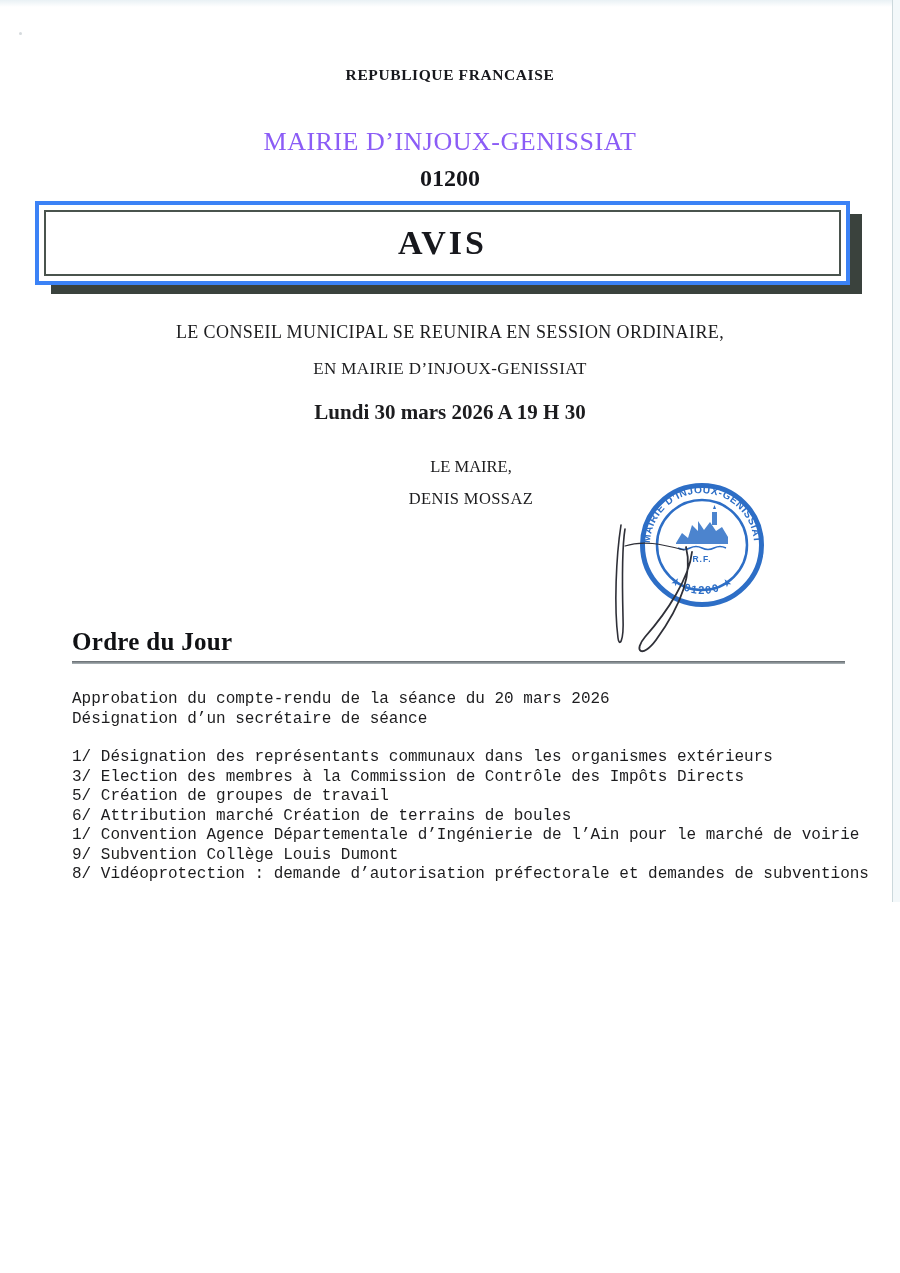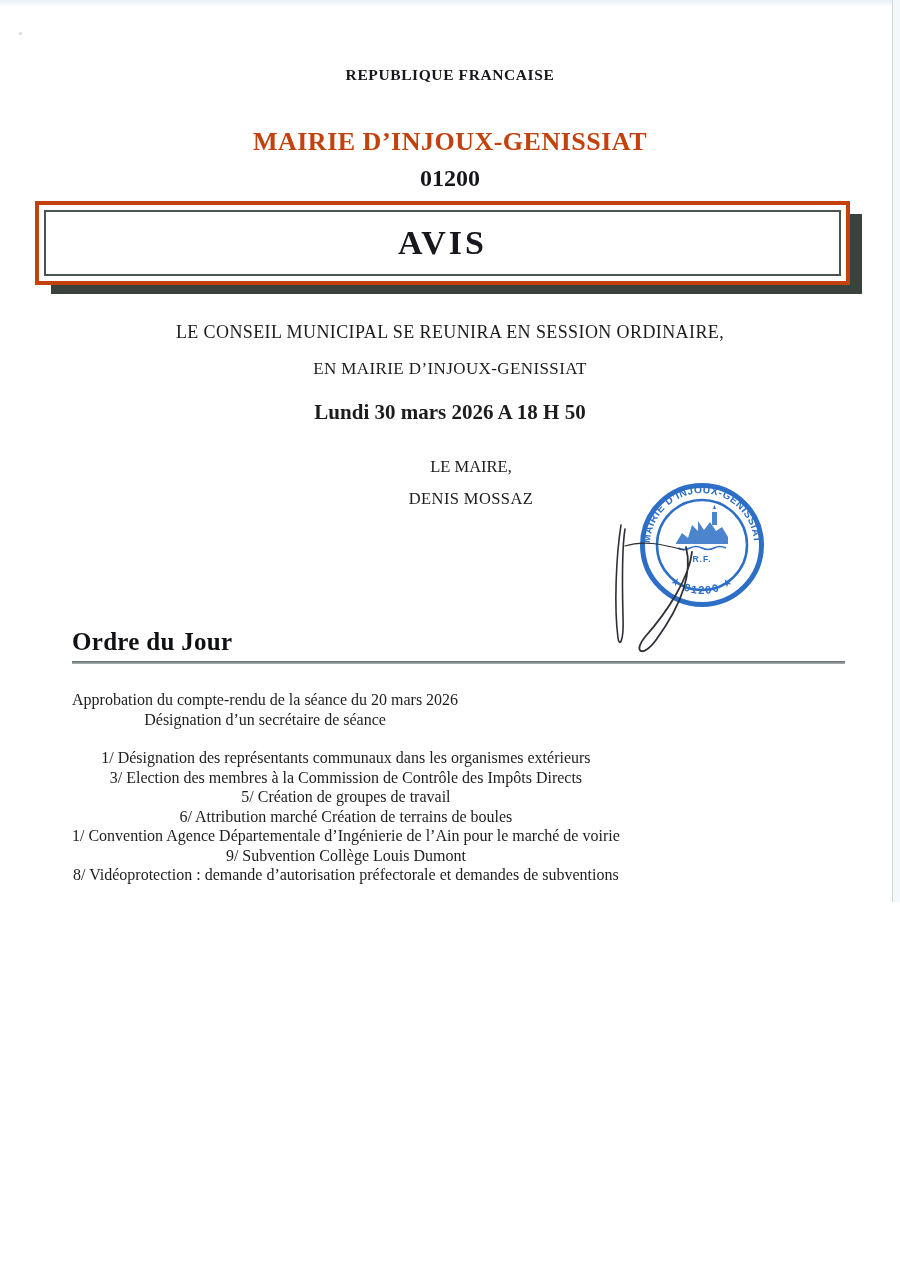--- a/index.html
+++ b/index.html
@@ -15,26 +15,26 @@
   .edge-strip { position:absolute; right:0; top:0; width:7px; height:1273px;
     background:#f3f8fa; }
   .edge-line { position:absolute; left:892px; top:0; width:1px; height:1273px;
     background:#ccd8dc; }
   .speck { position:absolute; left:19px; top:32px; width:3px; height:3px;
     background:#b9c2c6; border-radius:50%; opacity:.6; }
 
   .center-line { position:absolute; left:0; right:0; text-align:center; white-space:nowrap; }
 
   .republic { top:66px; font-size:15.5px; font-weight:bold; letter-spacing:.6px; color:#17181d; }
-  .mairie   { top:127px; font-size:26px; font-weight:bold; letter-spacing:.5px; color:#c2410c; }
+  .mairie   { top:127px; font-size:26px; font-weight:normal; letter-spacing:.5px; color:#8b5cf6; }
   .postal   { top:165px; font-size:24px; font-weight:bold; color:#15161b;text-align:center; }
 
   .avis-box {
     position:absolute; left:35px; top:201px; width:815px; height:84px;
-    border:4px solid #c2410c; background:#fff;
+    border:4px solid #3b82f6; background:#fff;
     box-shadow:14px 11px 0 -2px #3a423d;
   }
   .avis-inner {
     position:absolute; left:5px; top:5px; right:5px; bottom:5px;
     border:2px solid #4a544e; display:flex; align-items:center; justify-content:center;
   }
   .avis-text { font-size:34px; font-weight:bold; letter-spacing:3px; color:#17181d; }
 
   .session1 { top:322px; font-size:18px; letter-spacing:.4px; }
   .session2 { top:359px; font-size:17px; letter-spacing:.4px; }
@@ -44,22 +44,22 @@
   .maire-name { top:489px; font-size:16.5px; letter-spacing:.4px; transform:translateX(21px); }
 
   .stamp-svg { position:absolute; left:638px; top:481px; width:128px; height:128px; }
   .signature-svg { position:absolute; left:598px; top:512px; width:135px; height:175px; }
 
   .agenda-heading { position:absolute; left:72px; top:628px; font-size:25px;
     font-weight:bold; color:#101114; letter-spacing:.3px; }
   .agenda-rule { position:absolute; left:72px; top:661px; width:773px; height:3px;
     background:linear-gradient(#62686c,#aeb6ba); }
 
-  .sans { font-family:Liberation Serif, serif; font-size:16px;
-    line-height:19.5px; color:#1d1d1f;text-align:center; }
+  .sans { font-family:Liberation Mono, monospace; font-size:16px;
+    line-height:19.5px; color:#1d1d1f; }
   .preamble { position:absolute; left:72px; top:690px; }
   .items    { position:absolute; left:72px; top:748px; }
   .closing  { position:absolute; left:72px; top:962px; }
 </style>
 </head>
 <body>
 
 <div class="page">
 
   <div class="top-tint"></div>
@@ -72,21 +72,21 @@
   <div class="center-line postal">01200</div>
 
   <div class="avis-box">
     <div class="avis-inner">
       <span class="avis-text">AVIS</span>
     </div>
   </div>
 
   <div class="center-line session1">LE CONSEIL MUNICIPAL SE REUNIRA EN SESSION ORDINAIRE,</div>
   <div class="center-line session2">EN MAIRIE D’INJOUX-GENISSIAT</div>
-  <div class="center-line datetime">Lundi 30 mars 2026 A 18 H 50</div>
+  <div class="center-line datetime">Lundi 30 mars 2026 A 19 H 30</div>
 
   <div class="center-line maire-role">LE MAIRE,</div>
   <div class="center-line maire-name">DENIS MOSSAZ</div>
 
   <svg class="stamp-svg" viewBox="0 0 128 128">
     <g fill="none" stroke="#2d6ec6">
       <circle cx="64" cy="64" r="59.5" stroke-width="5"></circle>
       <circle cx="64" cy="64" r="45" stroke-width="2.5"></circle>
     </g>
     <defs>

